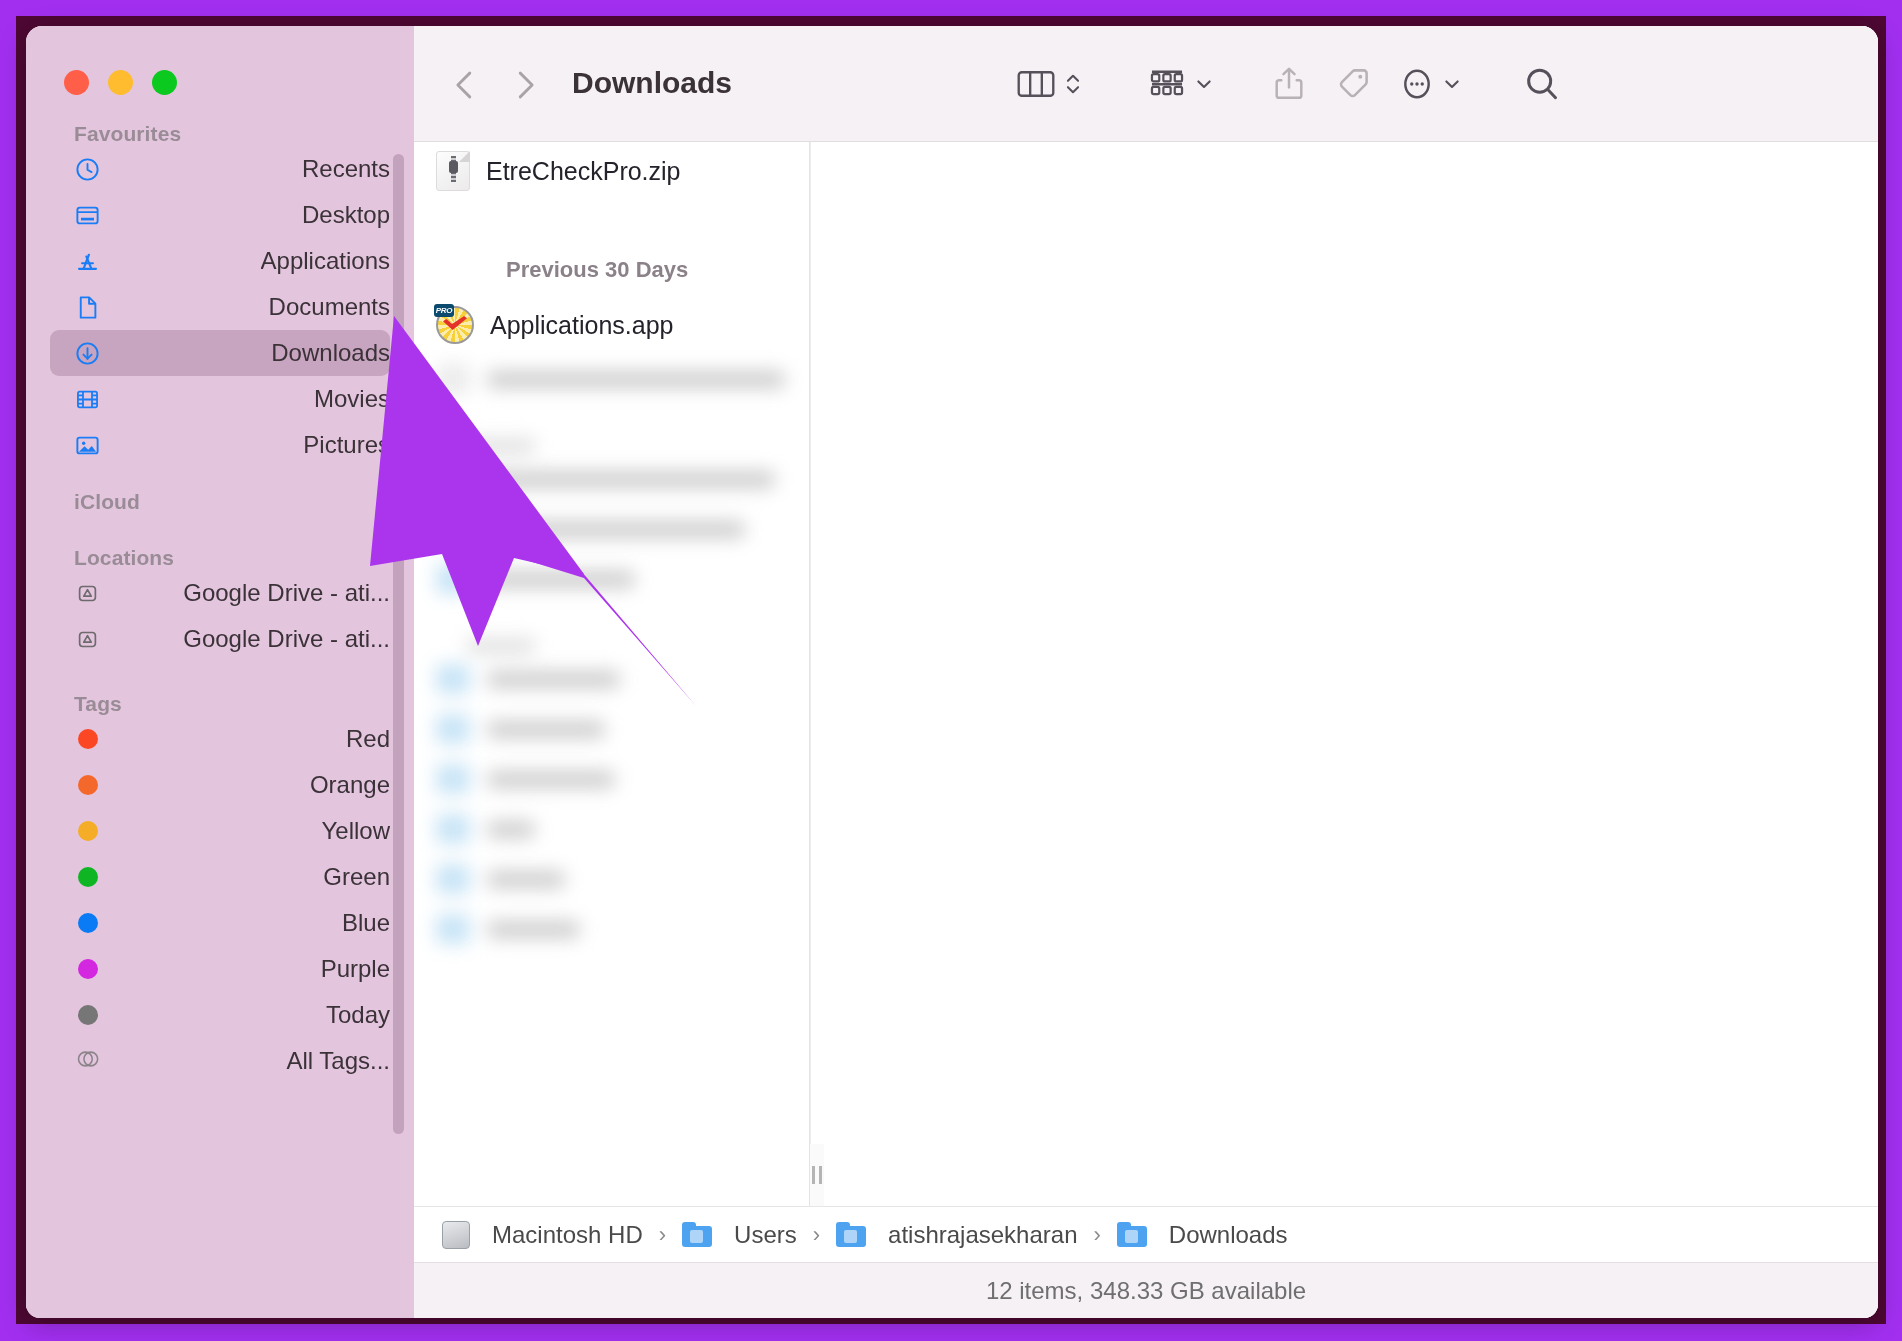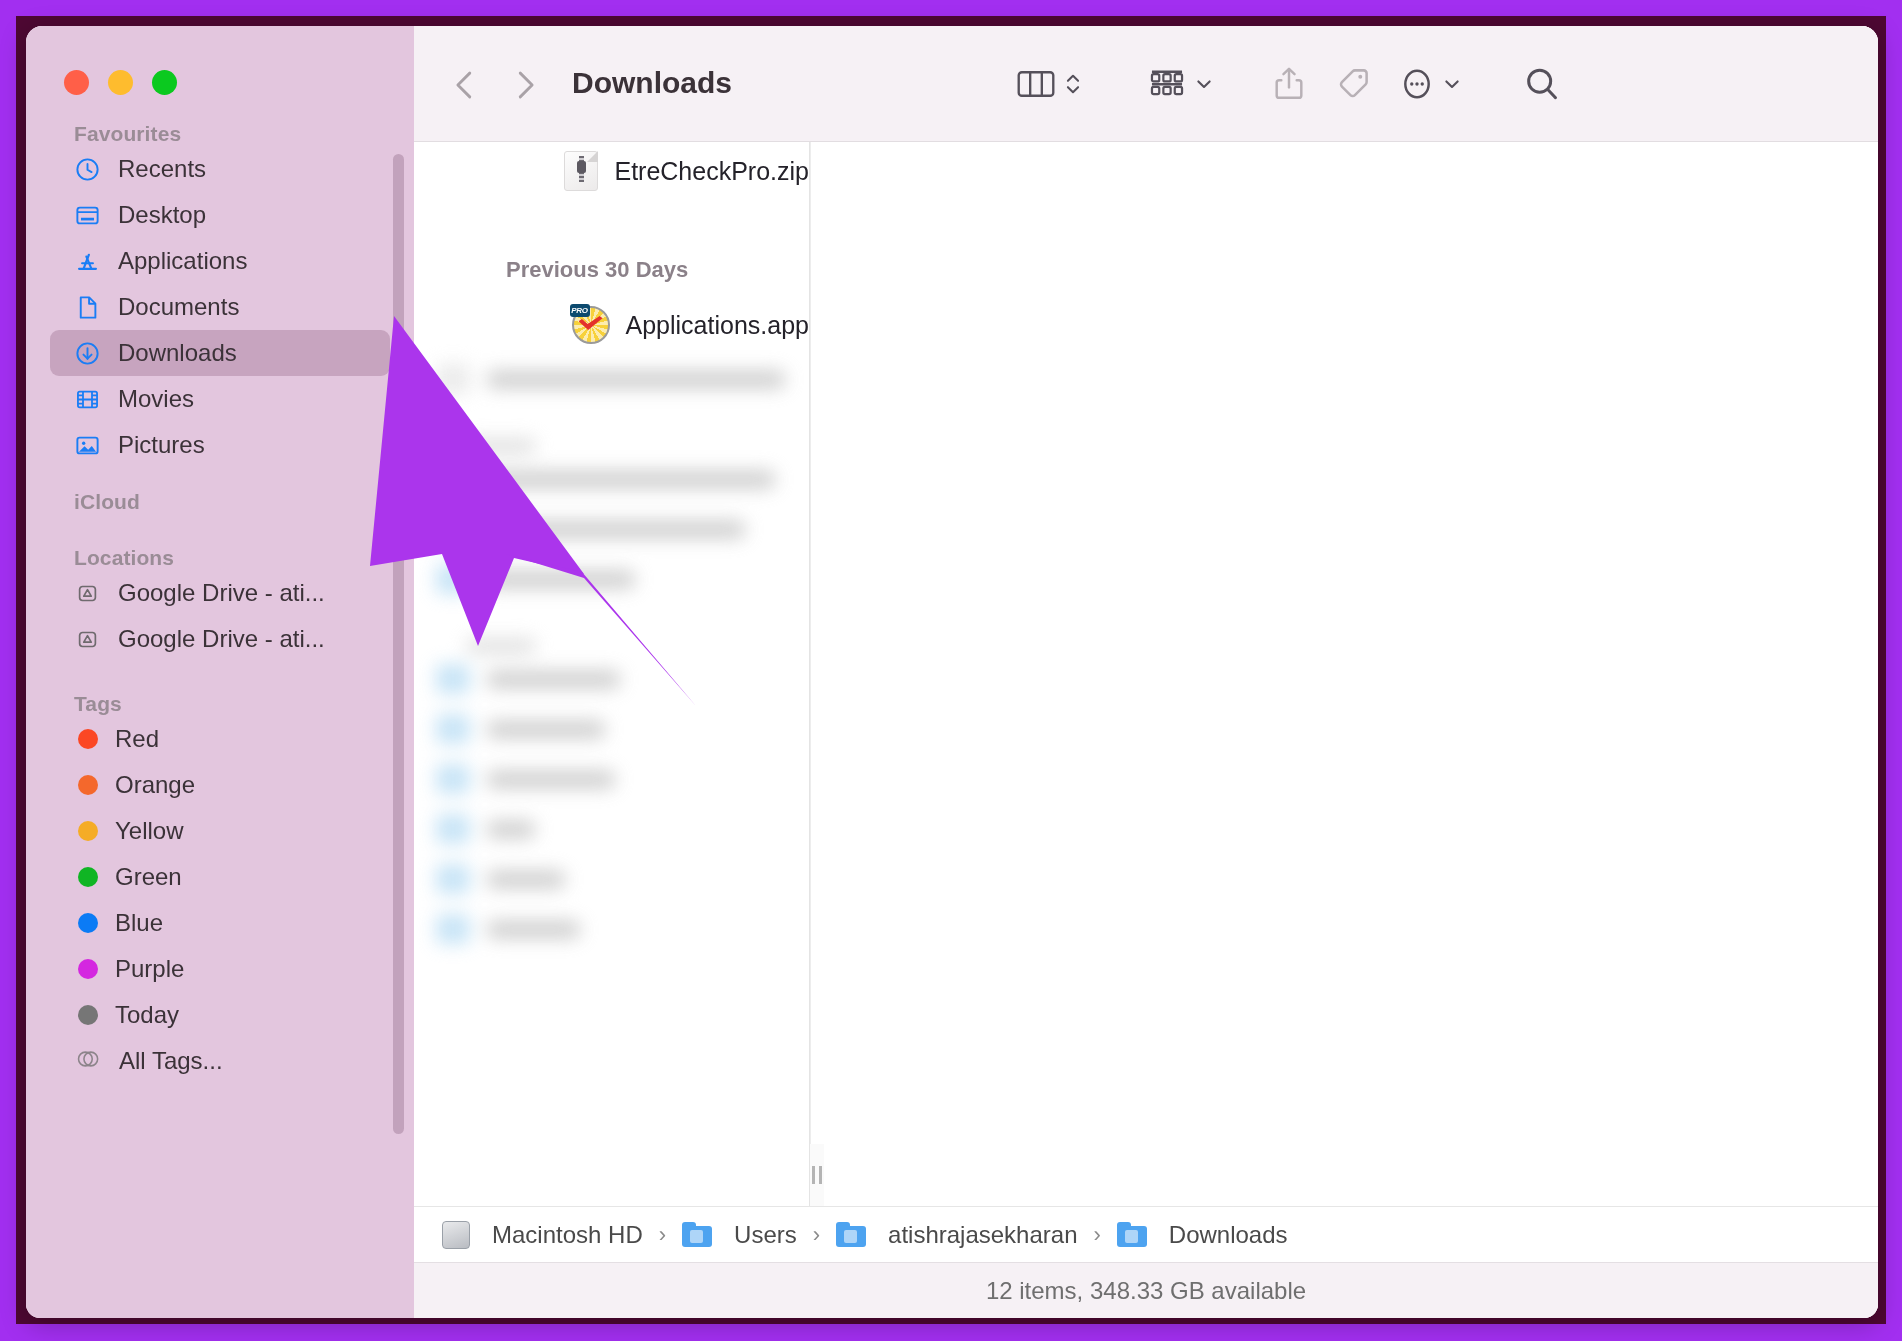--- a/index.html
+++ b/index.html
@@ -70,20 +70,21 @@
   }
   .sb-group { margin-bottom: 4px; }
   .sb-row {
     display: flex;
     align-items: center;
     height: 46px;
     margin: 0 24px 0 24px;
     padding-left: 24px;
     border-radius: 9px;
     gap: 17px;
+    justify-content: space-between;
   }
   .sb-row.active { background: rgba(120,70,105,.26); }
   .sb-label {
     font-size: 24px;
     color: #3b3238;
     white-space: nowrap;
     overflow: hidden;
   }
   .sb-ic { width: 27px; height: 27px; flex: 0 0 27px; display:block; }
   .dot { width: 20px; height: 20px; border-radius: 50%; flex: 0 0 20px; margin-left: 4px; }
@@ -172,21 +173,20 @@
     font-size: 22px; font-weight: bold;
     color: #8b8189;
     border-bottom: 1px solid #ededed;
   }
   .grp-head.noline { border-bottom: none; margin-left: 40px; }
   .file-row {
     display: flex; align-items: center;
     height: 58px;
     padding-left: 22px;
     gap: 16px;
-    justify-content: flex-end;
   }
   .file-name { font-size: 25px; color: #24222a; }
 
   
   .zip-ic { position: relative; width: 34px; height: 40px; flex: 0 0 34px; }
   .zip-ic .sheet {
     position:absolute; inset:0;
     background: linear-gradient(150deg,#fdfdfd,#eceaea);
     border: 1px solid #dddbdb; border-radius: 3px;
   }

